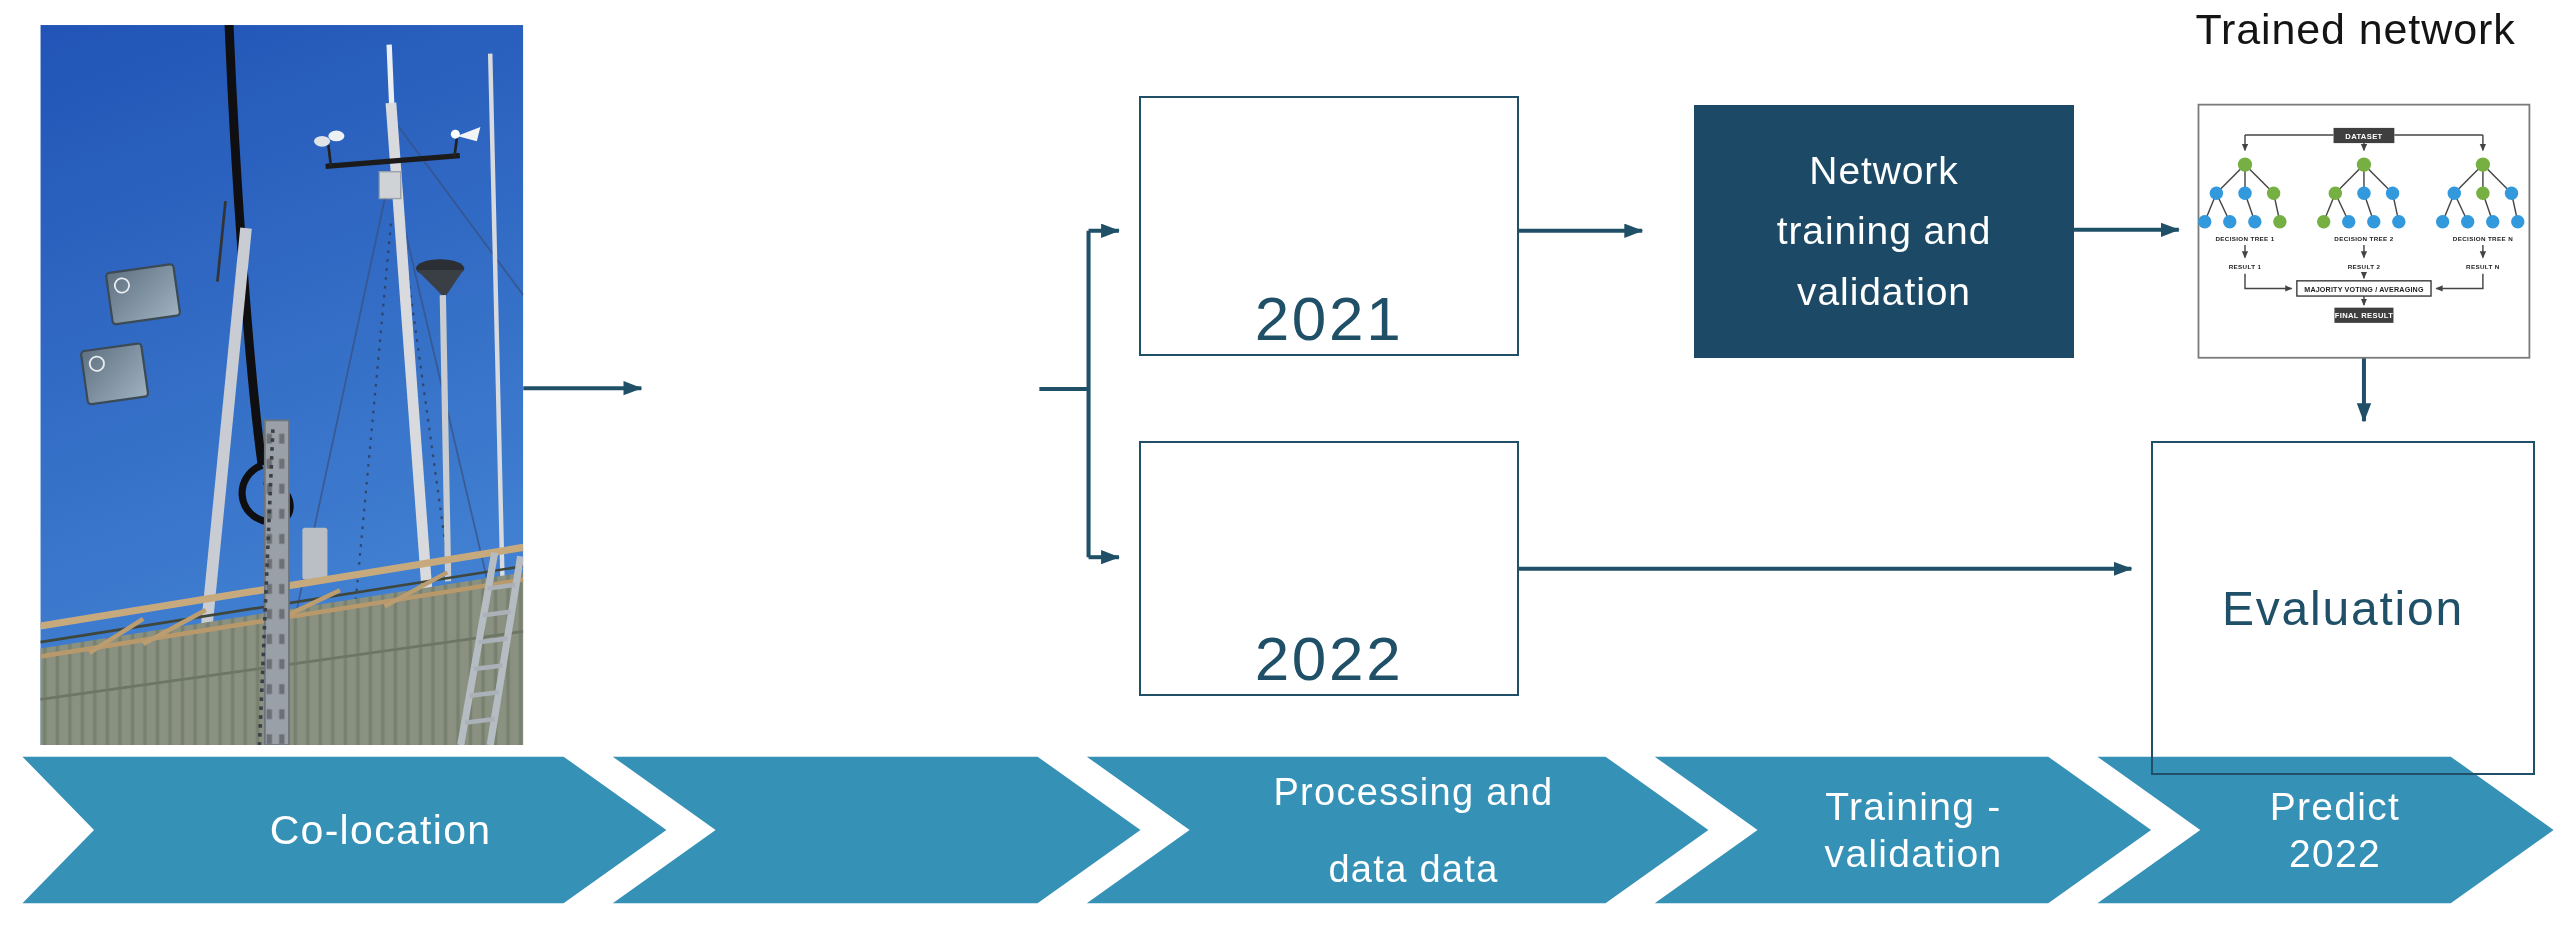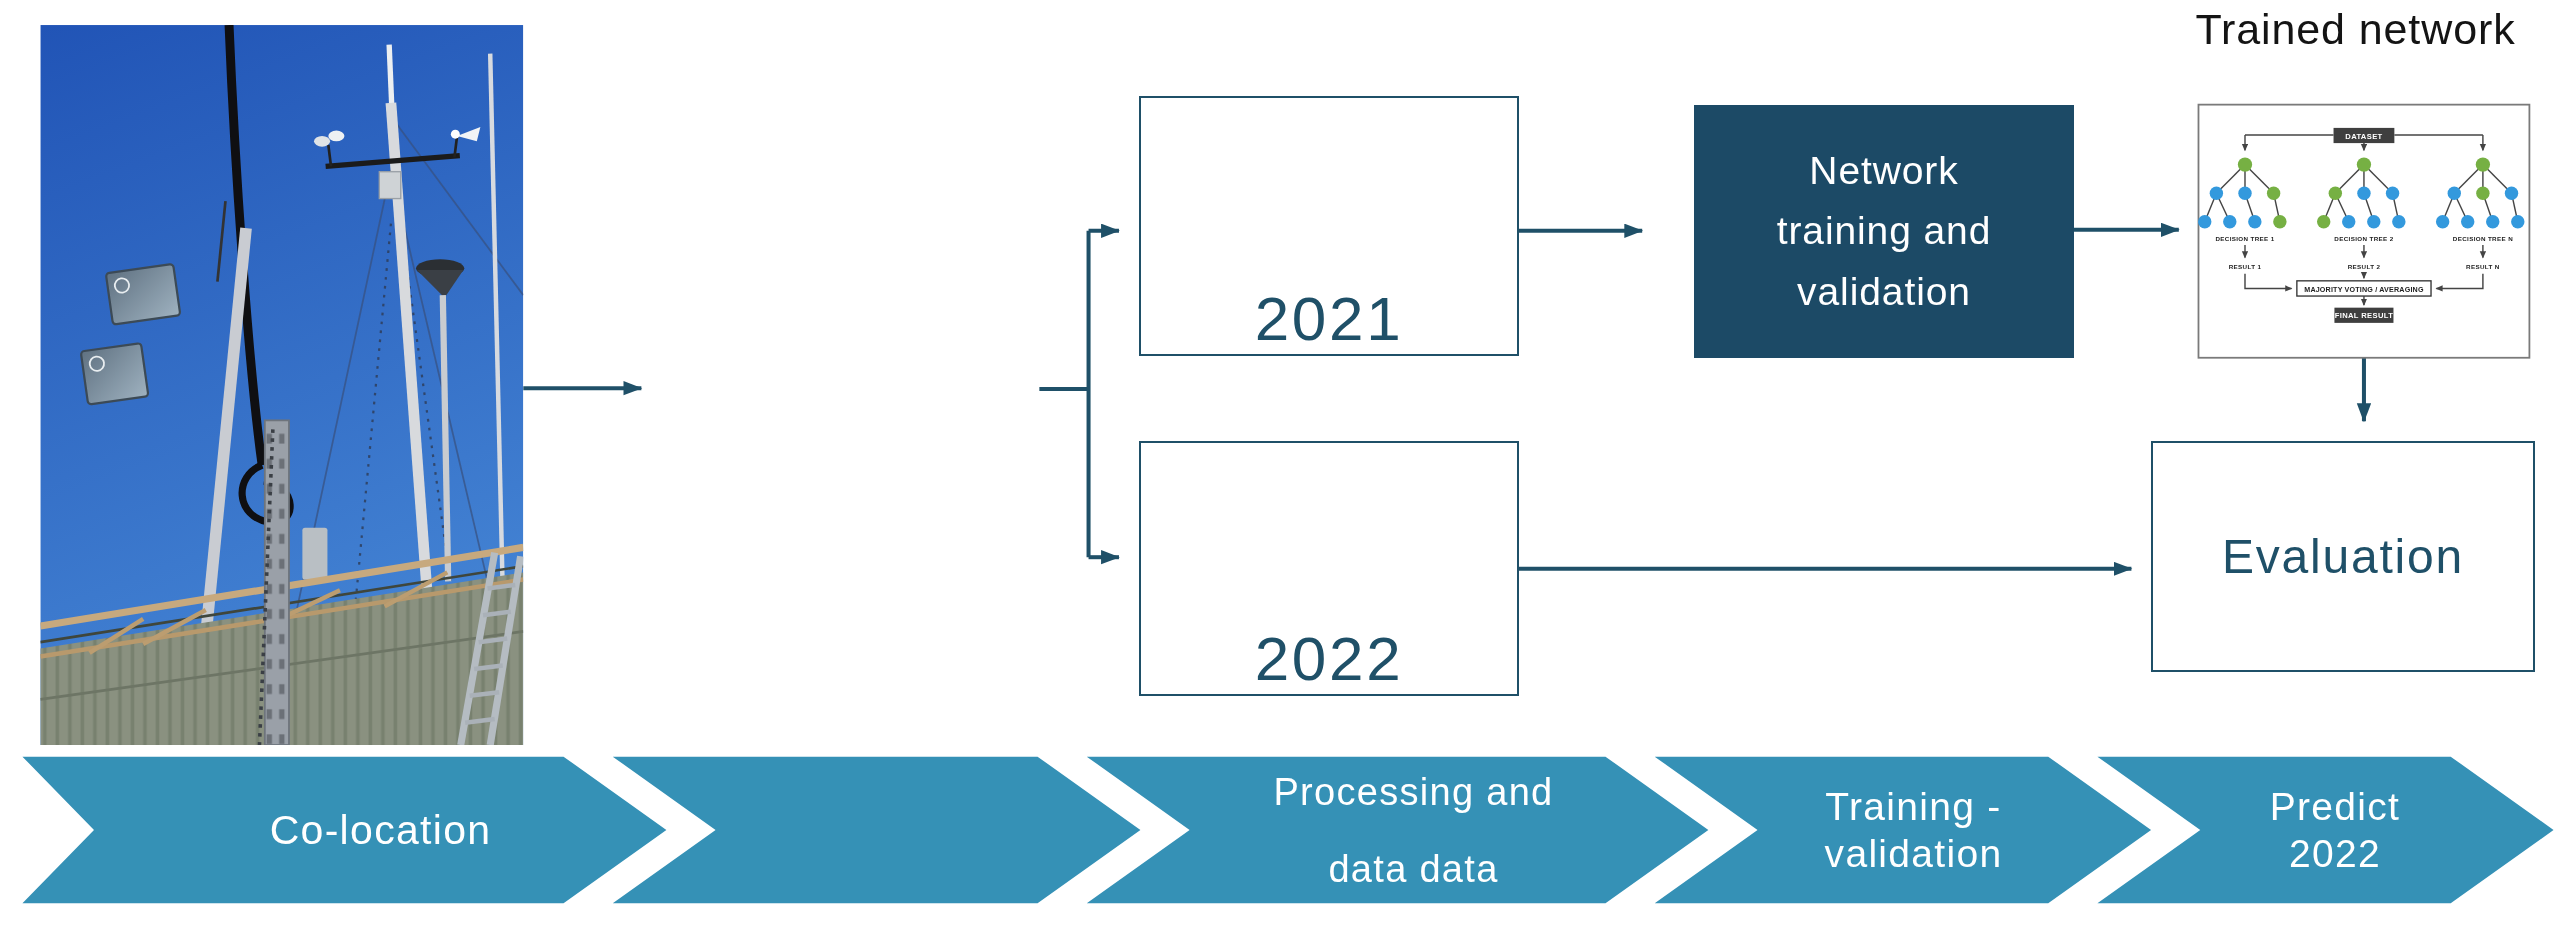--- a/index.html
+++ b/index.html
@@ -263,21 +263,21 @@
   <div class="box year-box" style="left:1139px;top:441px;width:380px;height:255px;">
     <span>2022</span>
   </div>
 
   <div class="box box-dark network-box" style="left:1662px;top:105px;width:380px;height:253px;margin-left:32px;">
     <div>Network</div>
     <div>training and</div>
     <div>validation</div>
   </div>
 
-  <div class="box eval-box" style="left:2151px;top:441px;width:384px;height:231px;">
+  <div class="box eval-box" style="left:2151px;top:441px;width:384px;height:334px;">
     <span>Evaluation</span>
   </div>
 
   <div class="chev-label cl-1">
     <span>Co-location</span>
   </div>
   <div class="chev-label cl-3">
     <span>Processing and</span>
       <span>data data</span>
   </div>

